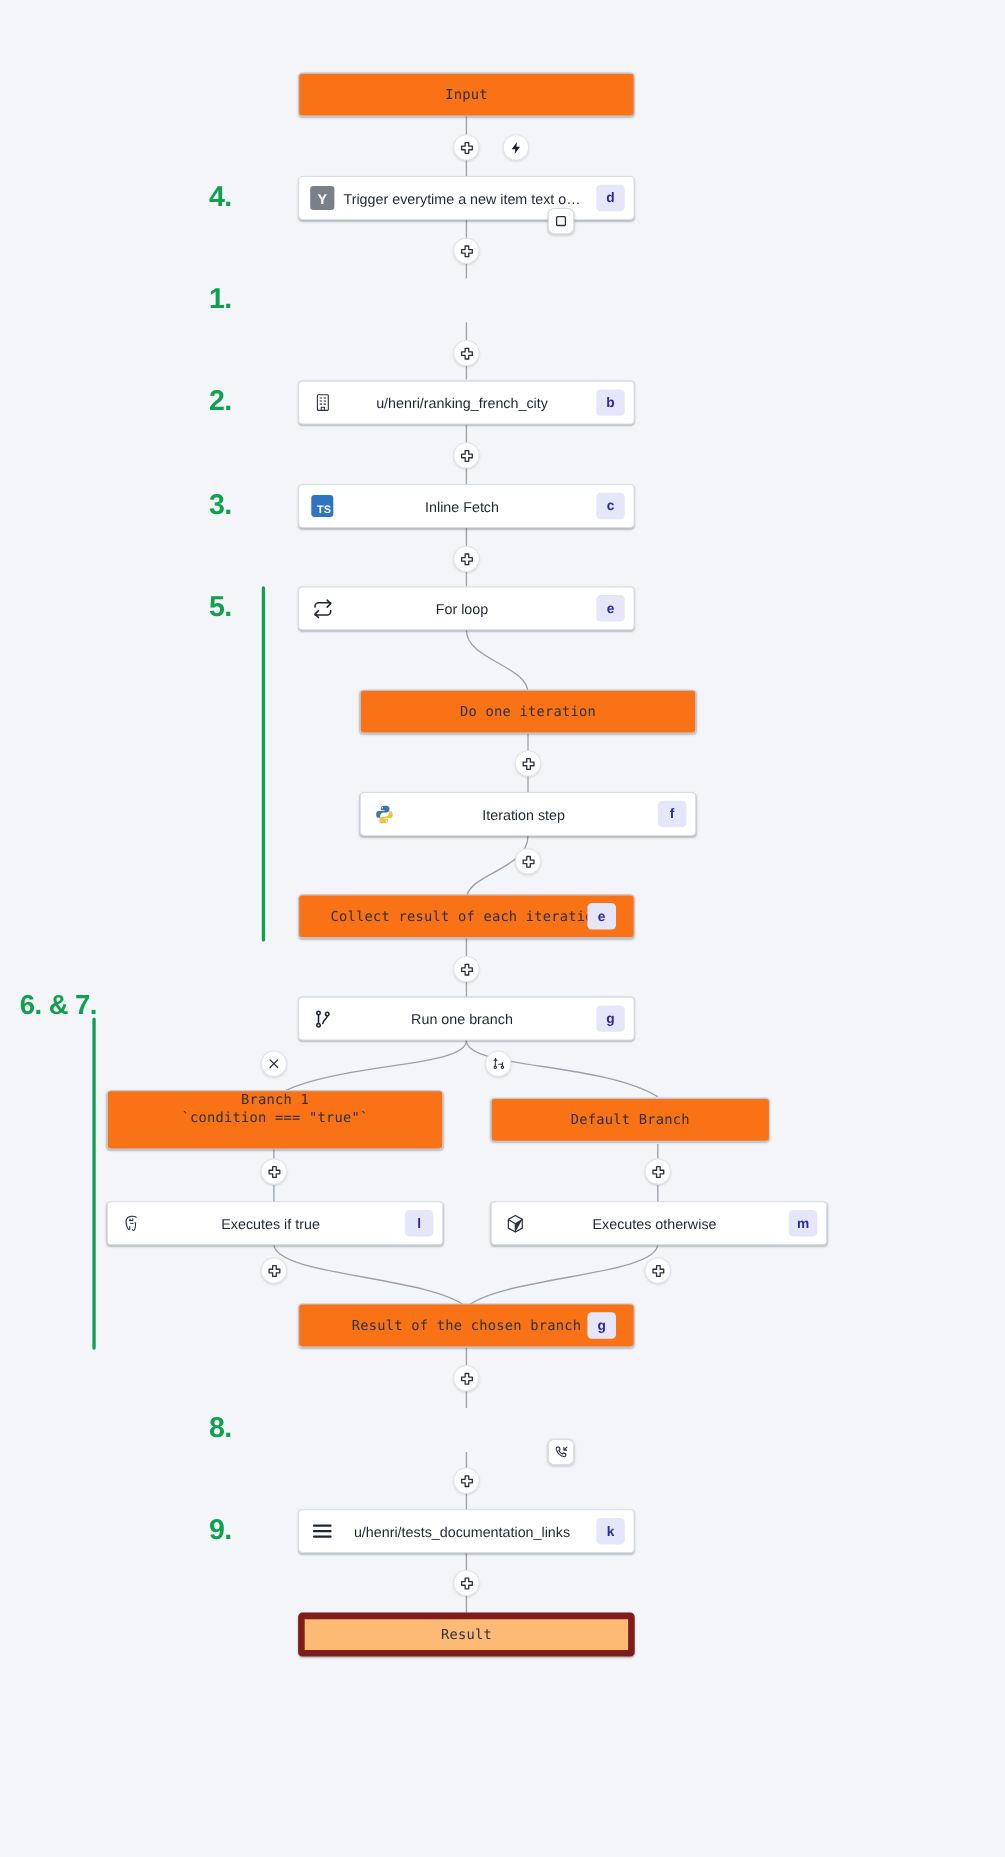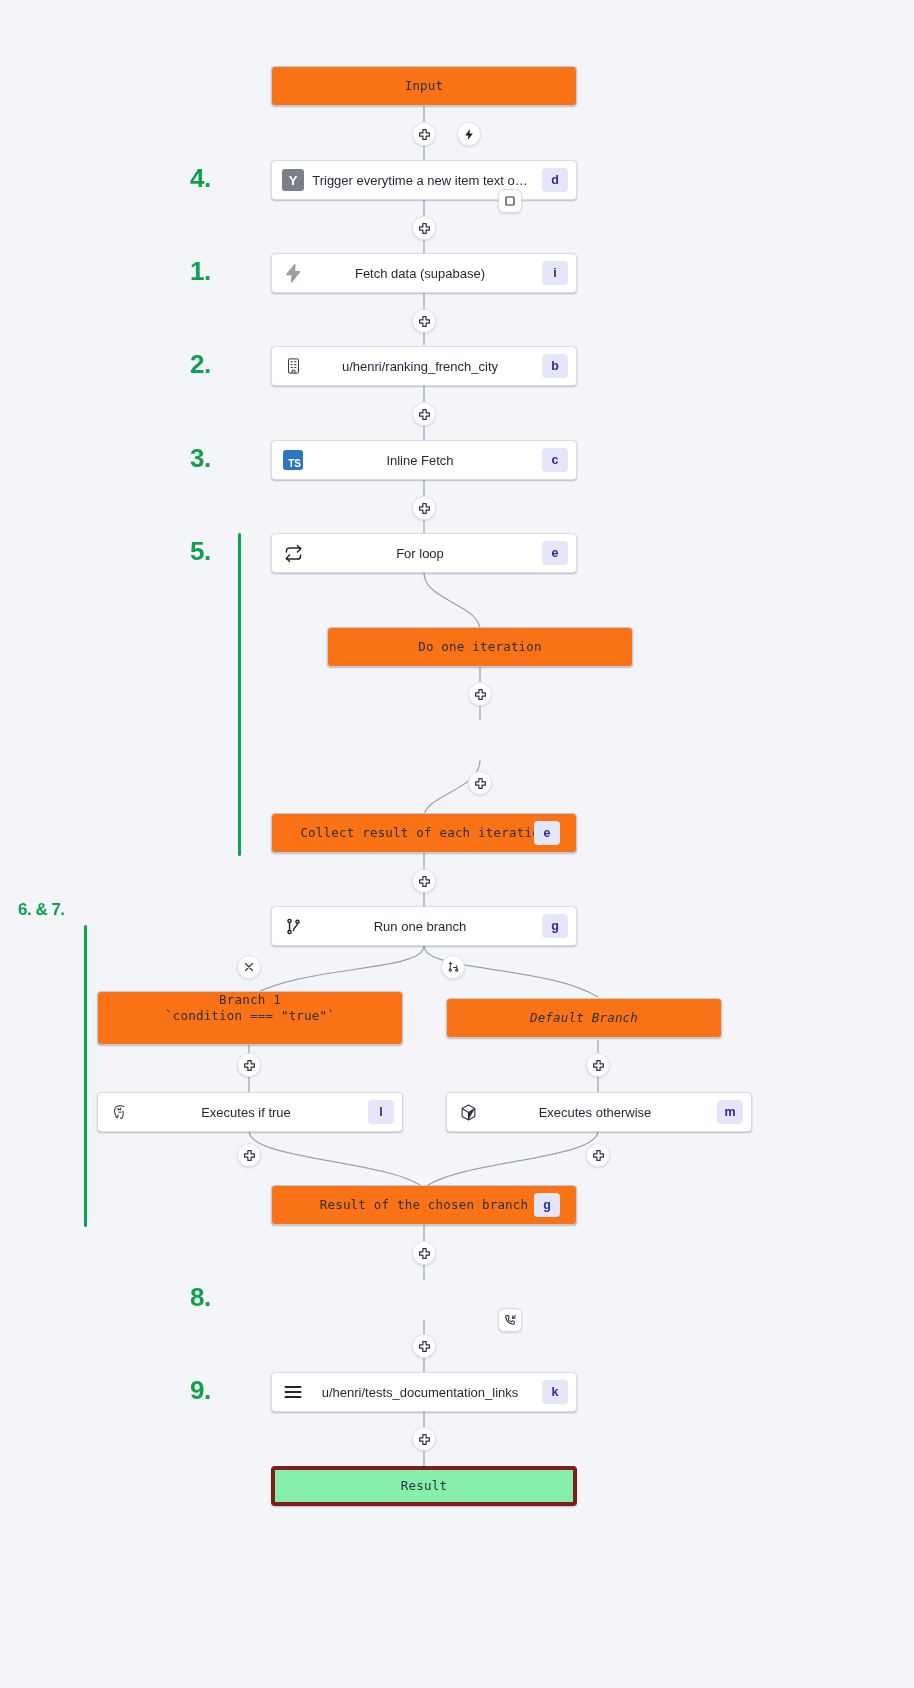--- a/index.html
+++ b/index.html
@@ -37,22 +37,22 @@
     height: 40px;
   }
   .node.frame {
     background: #f97316;
     border: 1px solid #c3cbd8;
     height: 40px;
     justify-content: center;
   }
   .node.frame.tall { height: 54px; }
   .node.result {
-    background: #86efac;
-    border: 4px solid #7f1d1d;
+    background: #fdba74;
+    border: 6px solid #7f1d1d;
     height: 40px;
     justify-content: flex-start;
   }
 
   .node .icon {
     width: 26px; height: 26px;
     margin-left: 8px;
     flex: 0 0 26px;
     display: flex;
     align-items: center;
@@ -127,21 +127,21 @@
 
   
   .stepnum {
     position: absolute;
     color: #10a04e;
     font-weight: 700;
     font-size: 26px;
     letter-spacing: -0.5px;
     white-space: nowrap;
   }
-  .stepnum.wide { font-size: 17px; }
+  .stepnum.wide { font-size: 25px; }
 
   
   .groupbar {
     position: absolute;
     width: 3px;
     background: #10a04e;
     border-radius: 2px;
   }
 
   
@@ -238,29 +238,20 @@
       <rect x="4" y="4" width="16" height="16" rx="2"></rect>
     </svg>
   </div>
 
   <div class="handle" style="left:412px; top:216px;">
     <svg width="13" height="13" viewBox="0 0 24 24" fill="none" stroke="#2b313d" stroke-width="2.2" stroke-linejoin="round">
         <path d="M9 3h6v6h6v6h-6v6H9v-6H3V9h6z"></path>
       </svg>
   </div>
 
-  <div class="node module" style="left:271px; top:253px; width:306px;">
-    <span class="icon">
-      <svg width="20" height="20" viewBox="0 0 24 24" fill="#9aa0a8">
-          <path d="M13.5 1.5L4 13.2c-.5.6-.1 1.5.7 1.5h5.3l-.5 7.8c0 .9 1.1 1.3 1.6.6L20.6 11c.5-.6.1-1.5-.7-1.5h-5.3l.5-7.4c0-.9-1.1-1.3-1.6-.6z"></path>
-        </svg>
-    </span>
-    <span class="label">Fetch data (supabase)</span>
-    <span class="badge">i</span>
-  </div>
   <div class="handle" style="left:412px; top:309px;">
     <svg width="13" height="13" viewBox="0 0 24 24" fill="none" stroke="#2b313d" stroke-width="2.2" stroke-linejoin="round">
         <path d="M9 3h6v6h6v6h-6v6H9v-6H3V9h6z"></path>
       </svg>
   </div>
 
   <div class="node module" style="left:271px; top:346px; width:306px;justify-content:space-between;">
     <span class="icon">
       <svg width="17" height="18" viewBox="0 0 24 24" fill="none" stroke="#2b313d" stroke-width="1.4">
         <rect x="5" y="2" width="14" height="20" rx="1"></rect>
@@ -304,20 +295,30 @@
 
   <div class="node frame" style="left:327px; top:627px; width:306px;">
     <span class="label">Do one iteration</span>
   </div>
   <div class="handle" style="left:468px; top:682px;">
     <svg width="13" height="13" viewBox="0 0 24 24" fill="none" stroke="#2b313d" stroke-width="2.2" stroke-linejoin="round">
         <path d="M9 3h6v6h6v6h-6v6H9v-6H3V9h6z"></path>
       </svg>
   </div>
 
+  <div class="node module" style="left:327px; top:720px; width:306px;">
+    <span class="icon">
+      <svg width="19" height="19" viewBox="0 0 24 24">
+        <path d="M11.9 2c-2.3 0-4 .9-4 2.9v2.3h4.2v.7H5.6c-2 0-3.1 1.5-3.1 3.9 0 2.4 1 4 3 4h1.6v-2.6c0-2.1 1.7-3.6 3.9-3.6h3.6c1.8 0 3.1-1.3 3.1-3V4.9C17.7 3 16.2 2 13.9 2zm-2.3 1.3c.5 0 .9.4.9.9s-.4.9-.9.9-.9-.4-.9-.9.4-.9.9-.9z" fill="#3b74a5"></path>
+        <path d="M12.1 22c2.3 0 4-.9 4-2.9v-2.3h-4.2v-.7h6.5c2 0 3.1-1.5 3.1-3.9 0-2.4-1-4-3-4h-1.6v2.6c0 2.1-1.7 3.6-3.9 3.6H9.4c-1.8 0-3.1 1.3-3.1 3v3.7C6.3 21 7.8 22 10.1 22zm2.3-1.3c-.5 0-.9-.4-.9-.9s.4-.9.9-.9.9.4.9.9-.4.9-.9.9z" fill="#f0c33c"></path>
+      </svg>
+    </span>
+    <span class="label">Iteration step</span>
+    <span class="badge">f</span>
+  </div>
   <div class="handle" style="left:468px; top:771px;">
     <svg width="13" height="13" viewBox="0 0 24 24" fill="none" stroke="#2b313d" stroke-width="2.2" stroke-linejoin="round">
         <path d="M9 3h6v6h6v6h-6v6H9v-6H3V9h6z"></path>
       </svg>
   </div>
 
   <div class="node frame" style="left:271px; top:813px; width:306px;">
     <span class="label">Collect result of each iteration</span>
     <span class="badge">e</span>
   </div>
@@ -355,21 +356,21 @@
         <path d="M4 5h5M6.5 2.5v5"></path>
       <path d="M12 12h5"></path>
     </svg>
   </div>
 
   <div class="node frame tall" style="left:97px; top:991px; width:306px; flex-direction:column; justify-content:center;">
     <span class="label" style="text-align:center;">Branch 1
 `condition === "true"`</span>
   </div>
 
-  <div class="node frame" style="left:446px; top:998px; width:276px;font-style:italic;">
+  <div class="node frame" style="left:446px; top:998px; width:254px;">
     <span class="label">Default Branch</span>
   </div>
 
   <div class="handle" style="left:237px; top:1053px;">
     <svg width="13" height="13" viewBox="0 0 24 24" fill="none" stroke="#2b313d" stroke-width="2.2" stroke-linejoin="round">
         <path d="M9 3h6v6h6v6h-6v6H9v-6H3V9h6z"></path>
       </svg>
   </div>
   <div class="handle" style="left:586px; top:1053px;">
     <svg width="13" height="13" viewBox="0 0 24 24" fill="none" stroke="#2b313d" stroke-width="2.2" stroke-linejoin="round">

